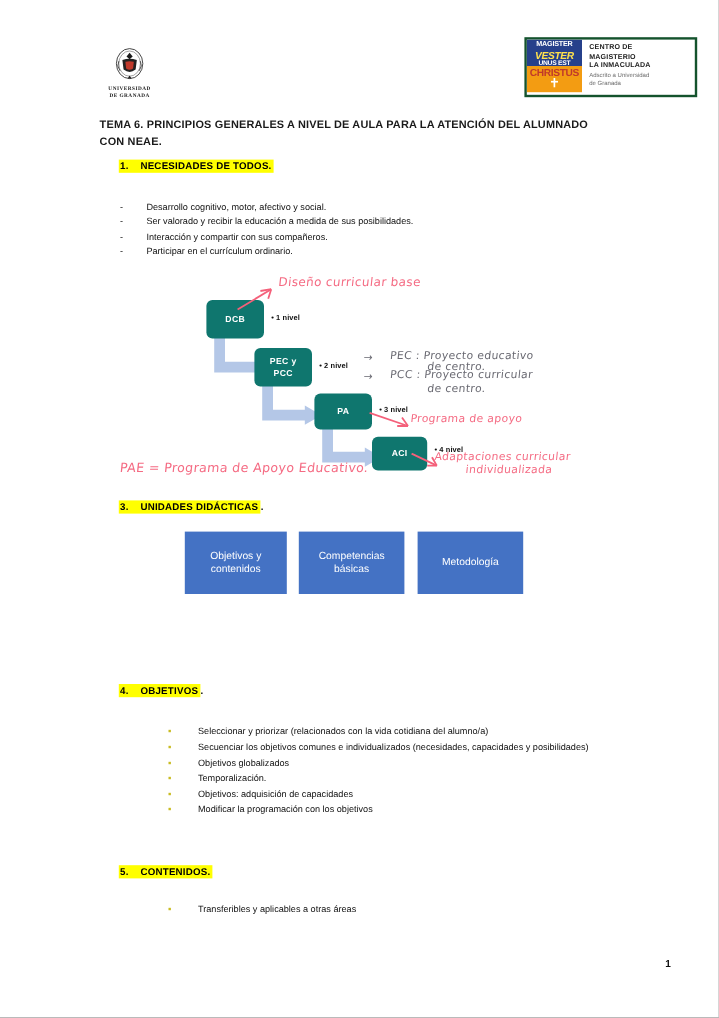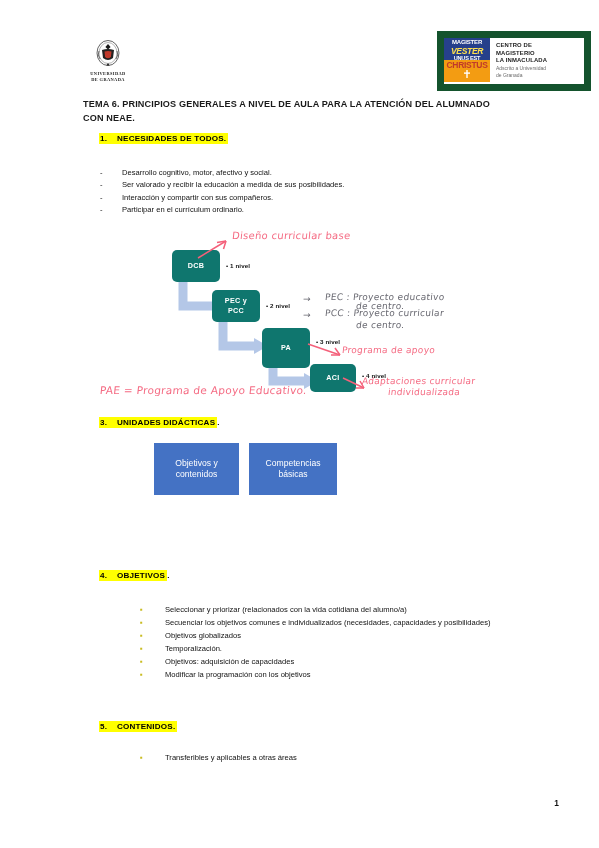--- a/index.html
+++ b/index.html
@@ -8,21 +8,21 @@
     position:relative;width:599px;height:848px;background:#ffffff;overflow:hidden;
   }
 
   
   .ugr-logo{position:absolute;left:80px;top:38px;width:56px;text-align:center;}
   .ugr-crest{width:30px;height:32px;margin:0 auto;display:block;}
   .ugr-words{font-family:"Liberation Serif",serif;font-size:4.4px;letter-spacing:.4px;
      color:#1a1a1a;line-height:5.2px;font-weight:bold;margin-top:1px;}
 
   .cmli{position:absolute;left:437px;top:31px;width:140px;height:46px;
-     border:7px solid #14532d;background:#fff;display:flex;}
+     border:2px solid #14532d;background:#fff;display:flex;}
   .cmli-mark{width:46px;height:44px;position:relative;overflow:hidden;flex:none;}
   .cmli-mark .b1{position:absolute;left:0;top:0;width:46px;height:22px;background:#26408b;}
   .cmli-mark .b2{position:absolute;left:0;top:22px;width:46px;height:22px;background:#f39c12;}
   .cmli-mark .t1{position:absolute;left:1px;top:1px;width:44px;color:#fff;font-size:6px;
      font-weight:bold;text-align:center;letter-spacing:-.2px;line-height:6.5px;}
   .cmli-mark .t2{position:absolute;left:1px;top:8px;width:44px;color:#ffe14d;font-size:8.5px;
      font-weight:bold;text-align:center;letter-spacing:-.3px;font-style:italic;}
   .cmli-mark .t3{position:absolute;left:1px;top:17px;width:44px;color:#fff;font-size:5.6px;
      font-weight:bold;text-align:center;letter-spacing:-.2px;}
   .cmli-mark .t4{position:absolute;left:1px;top:22px;width:44px;color:#c0392b;font-size:8.5px;
@@ -153,21 +153,21 @@
       <path d="M36 16 L50 24 L36 32 Z" fill="#b4c7e7"></path>
     </svg>
 
     <div class="dbox" style="left:82px;top:18px;width:48px;height:32px;">
       <span>DCB</span>
     </div>
     <div class="dbox" style="left:122px;top:58px;width:48px;height:32px;flex-direction:column;">
       <span>PEC y</span>
       <span>PCC</span>
     </div>
-    <div class="dbox" style="left:172px;top:96px;width:48px;height:40px;">
+    <div class="dbox" style="left:172px;top:96px;width:48px;height:30px;">
       <span>PA</span>
     </div>
     <div class="dbox" style="left:220px;top:132px;width:46px;height:28px;">
       <span>ACI</span>
     </div>
 
     <div class="lvl" style="left:136px;top:30px;">• 1 nivel</div>
     <div class="lvl" style="left:176px;top:70px;">• 2 nivel</div>
     <div class="lvl" style="left:226px;top:106px;">• 3 nivel</div>
     <div class="lvl" style="left:272px;top:140px;">• 4 nivel</div>
@@ -206,20 +206,23 @@
   </div>
 
   <div class="ubox" style="left:154px;top:443px;width:85px;height:52px;flex-direction:column;">
     <span>Objetivos y</span>
     <span>contenidos</span>
   </div>
   <div class="ubox" style="left:249px;top:443px;width:88px;height:52px;flex-direction:column;text-align:center;">
     <span>Competencias</span>
     <span>básicas</span>
   </div>
+  <div class="ubox" style="left:348px;top:443px;width:88px;height:52px;">
+    <span>Metodología</span>
+  </div>
 
   <div class="sec" style="left:99px;top:571px;">
     <span class="hl"><span class="num">4.</span><span>OBJETIVOS</span></span><span>.</span>
   </div>
 
   <div class="bullet-list" style="top:604px;">
     <div class="li">
         <span class="bl">▪</span>
         <span class="tx">Seleccionar y priorizar (relacionados con la vida cotidiana del alumno/a)</span>
       </div>

